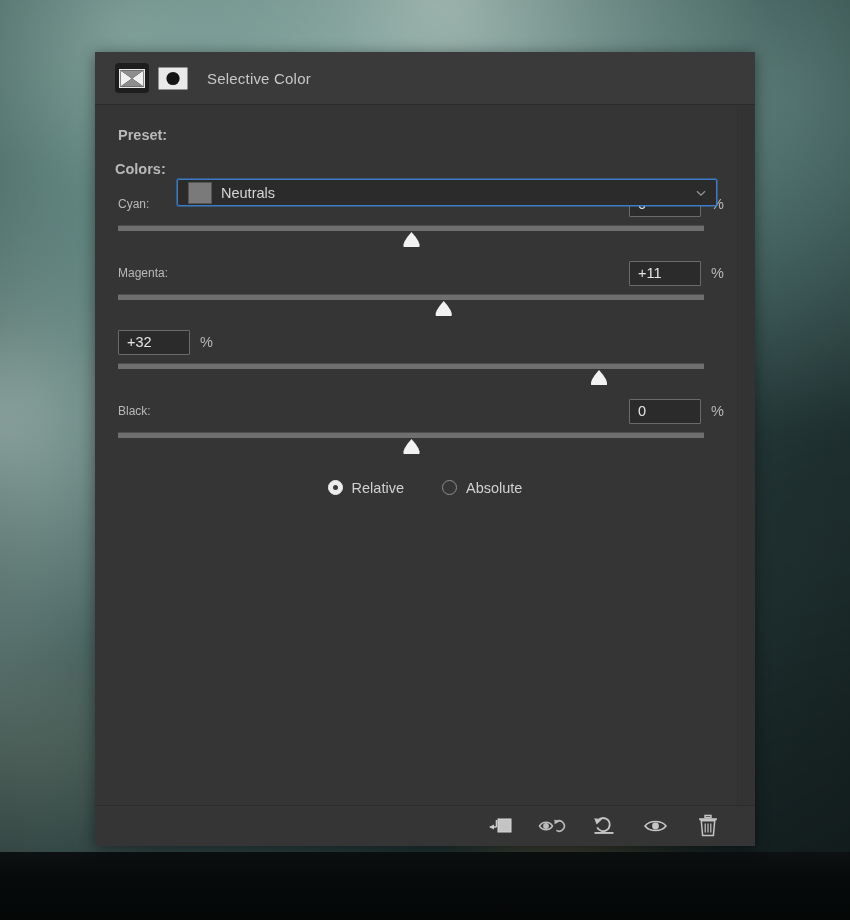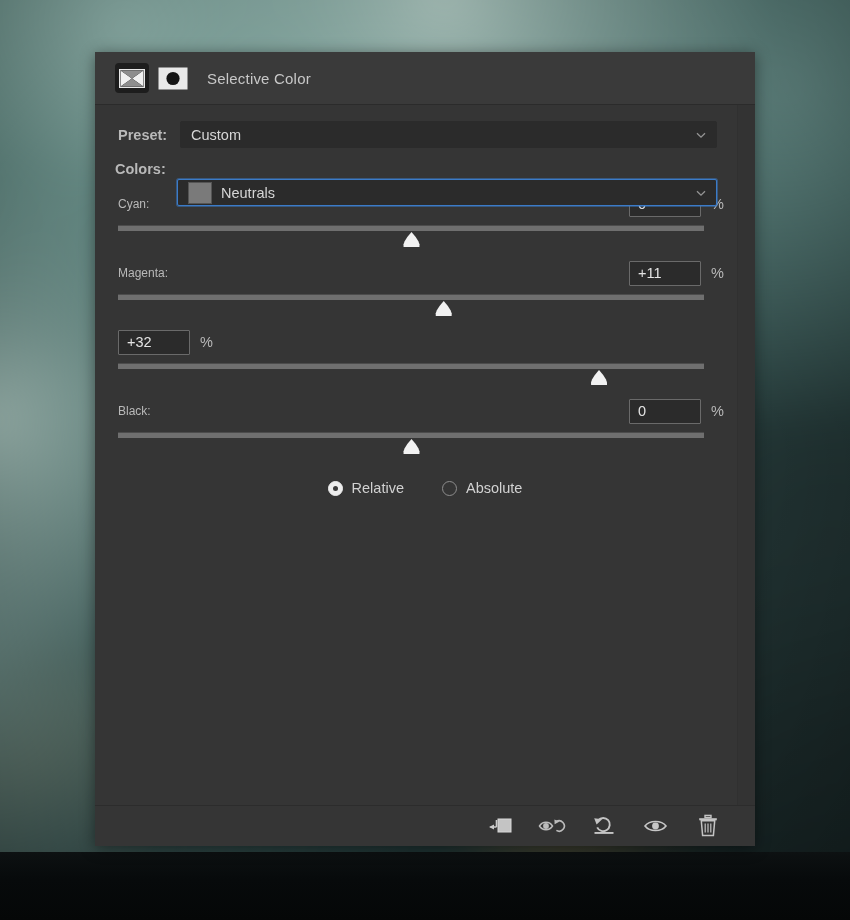--- a/index.html
+++ b/index.html
@@ -233,21 +233,21 @@
   
   #radio-row {
     display: flex;
     align-items: center;
     justify-content: center;
     gap: 38px;
     margin-top: 20px;
   }
   .radio-item {
     display: flex;
-    align-items: center;
+    align-items: flex-start;
     gap: 9px;
   }
   .radio-dot {
     width: 15px;
     height: 15px;
     border-radius: 50%;
     box-sizing: border-box;
     flex: none;
   }
   .radio-dot.on {
@@ -320,26 +320,20 @@
         </svg>
       </div>
       <div id="panel-title">Selective Color</div>
     </div>
 
     <div id="panel-body">
       <div id="scroll-gutter"></div>
 
       <div class="row">
         <div class="row-label">Preset:</div>
-        <div class="combo">
-          <span class="combo-text">Custom</span>
-          <svg class="chev" viewBox="0 0 14 14">
-            <path d="M3 5.2 L7 9.2 L11 5.2" fill="none" stroke="#bdbdbd" stroke-width="1.3"></path>
-          </svg>
-        </div>
       </div>
 
       <div class="row" style="margin-top:3px;padding-left:20px;">
         <div class="row-label">Colors:</div>
         <div class="combo focused">
           <span class="swatch" style="background: rgb(122, 122, 122);"></span>
           <span class="combo-text">Neutrals</span>
           <svg class="chev" viewBox="0 0 14 14">
             <path d="M3 5.2 L7 9.2 L11 5.2" fill="none" stroke="#bdbdbd" stroke-width="1.3"></path>
           </svg>

